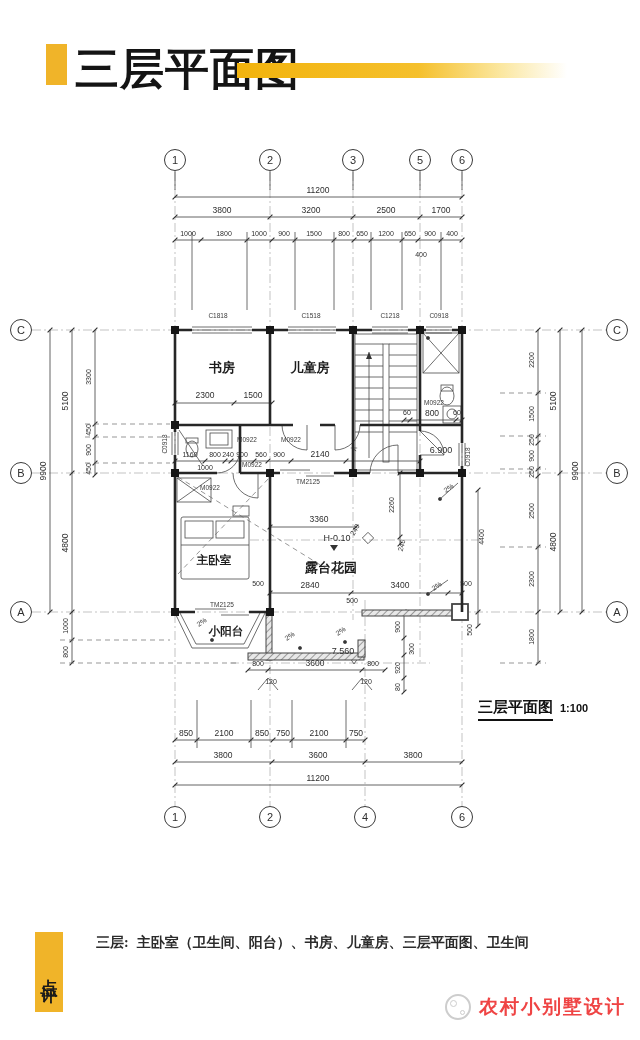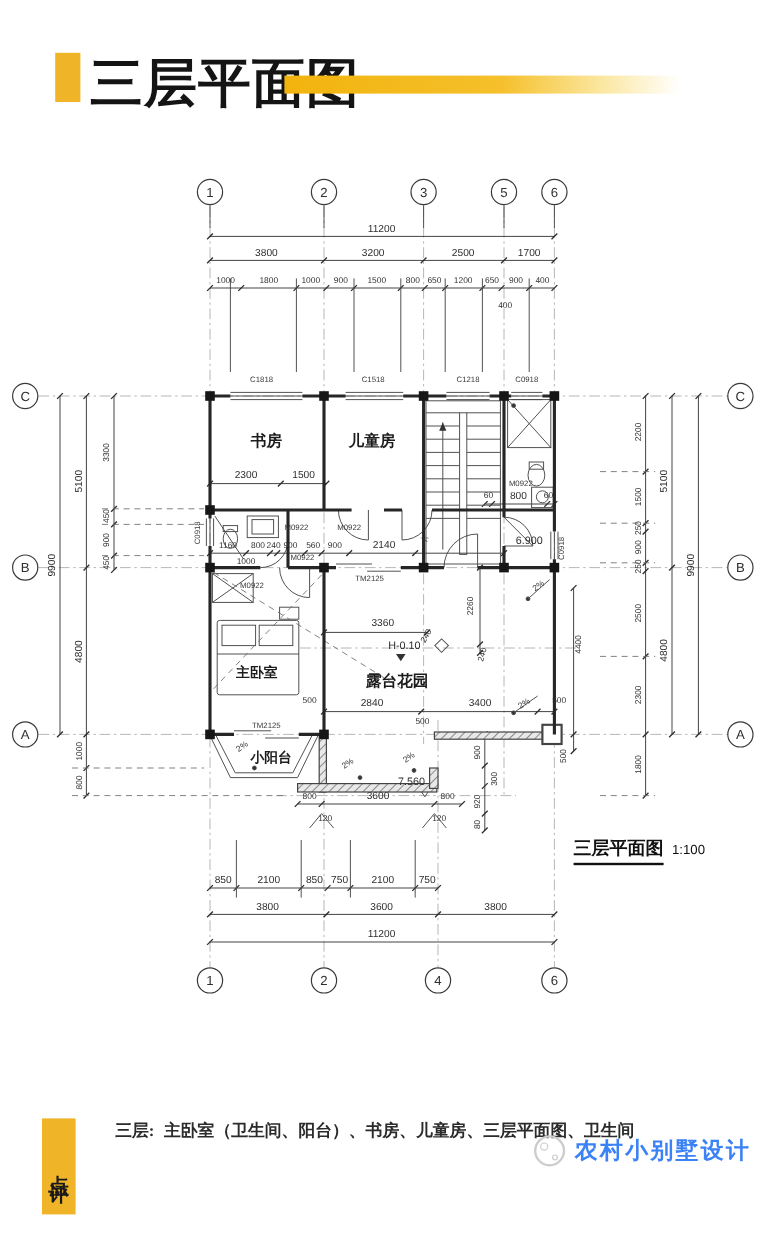--- a/index.html
+++ b/index.html
@@ -27,28 +27,28 @@
   .lv{font-size:9px;text-anchor:middle;}
   .rm{font-size:13px;font-weight:bold;text-anchor:middle;fill:#1c1c1c;}
   .rs{font-size:11.5px;font-weight:bold;text-anchor:middle;fill:#1c1c1c;}
   .tg{font-size:6.5px;text-anchor:middle;fill:#3a3a3a;}
   .bb{font-size:11px;text-anchor:middle;fill:#2e2e2e;}
   .sl{font-size:7px;text-anchor:middle;fill:#333;}
   .col{fill:#161616;stroke:none;}
   
   #cap{position:absolute;left:478px;top:698px;display:flex;align-items:baseline;}
   #cap .c1{font-size:15px;font-weight:bold;color:#111;border-bottom:2px solid #111;padding-bottom:2px;}
-  #cap .c2{font-size:11px;font-weight:normal;color:#111;margin-left:7px;}
+  #cap .c2{font-size:11px;font-weight:bold;color:#111;margin-left:7px;}
   
   #rev{position:absolute;left:35px;top:932px;width:28px;height:80px;background:#F0B429;
        display:flex;align-items:center;justify-content:center;}
   #rev span{writing-mode:vertical-rl;font-size:17px;font-weight:bold;color:#1a1a1a;letter-spacing:7px;}
   #sum{position:absolute;left:96px;top:934px;width:500px;font-size:14px;font-weight:bold;color:#2b2b2b;}
   #sum .fl{margin-right:8px;font-family:Liberation Serif, serif;}
-  #wm{position:absolute;right:14px;top:946px;display:flex;align-items:center;color:#3b82f6;}
+  #wm{position:absolute;right:14px;top:994px;display:flex;align-items:center;color:#ef4444;}
   #wm .ic{width:22px;height:22px;border:2px solid #cdcdcd;border-radius:50%;position:relative;margin-right:8px;}
   #wm .ic i{position:absolute;width:5px;height:5px;border:1.5px solid #cdcdcd;border-radius:50%;left:3px;top:4px;}
   #wm .ic b{position:absolute;width:3px;height:3px;border:1.5px solid #cdcdcd;border-radius:50%;right:4px;bottom:3px;}
   #wm .tx{font-size:19px;font-weight:bold;letter-spacing:2px;}
 </style>
 </head>
 <body>
 
 <div id="page">
 

